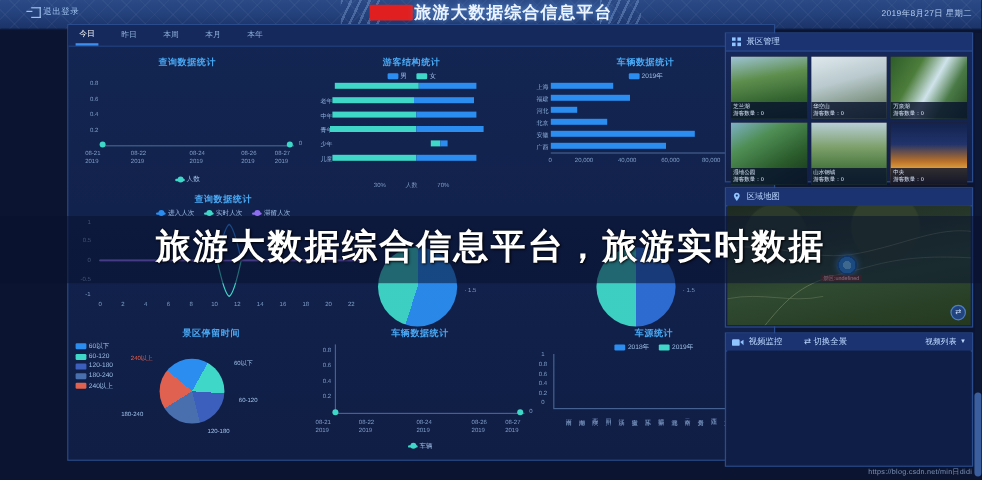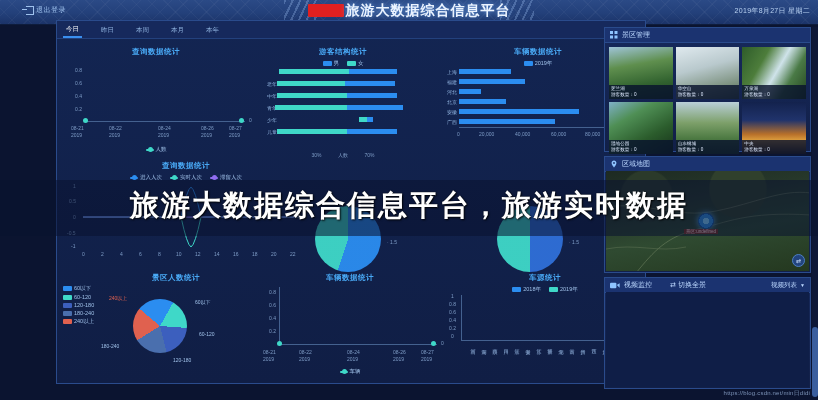--- a/index.html
+++ b/index.html
@@ -280,21 +280,21 @@
   </div>
 
   <div style="position:absolute;left:258px;top:185px;width:66px;height:66px;border-radius:50%;
     background:conic-gradient(#2b8df0 0 55%,#3fd8c8 55% 100%);opacity:.95;"></div>
   <div style="position:absolute;left:440px;top:185px;width:66px;height:66px;border-radius:50%;
     background:conic-gradient(#2f6fd8 0 50%,#3fd8c8 50% 100%);opacity:.95;"></div>
   <div class="ax" style="position:absolute;left:330px;top:218px;">· 1.5</div>
   <div class="ax" style="position:absolute;left:512px;top:218px;">· 1.5</div>
 
   <div class="chart" style="left:4px;top:252px;width:190px;height:106px;">
-    <div class="ch-title" style="margin-left:40px;">景区人数统计</div>
+    <div class="ch-title" style="margin-left:40px;">景区停留时间</div>
     <div style="position:absolute;left:2px;top:12px;">
       <div class="lg" style="margin-bottom:2px;">
         <i class="sw" style="background:#2b8df0;"></i>
         <span>60以下</span>
         </div>
       <div class="lg" style="margin-bottom:2px;">
         <i class="sw" style="background:#3fd8c8;"></i>
         <span>60-120</span>
         </div>
       <div class="lg" style="margin-bottom:2px;">

